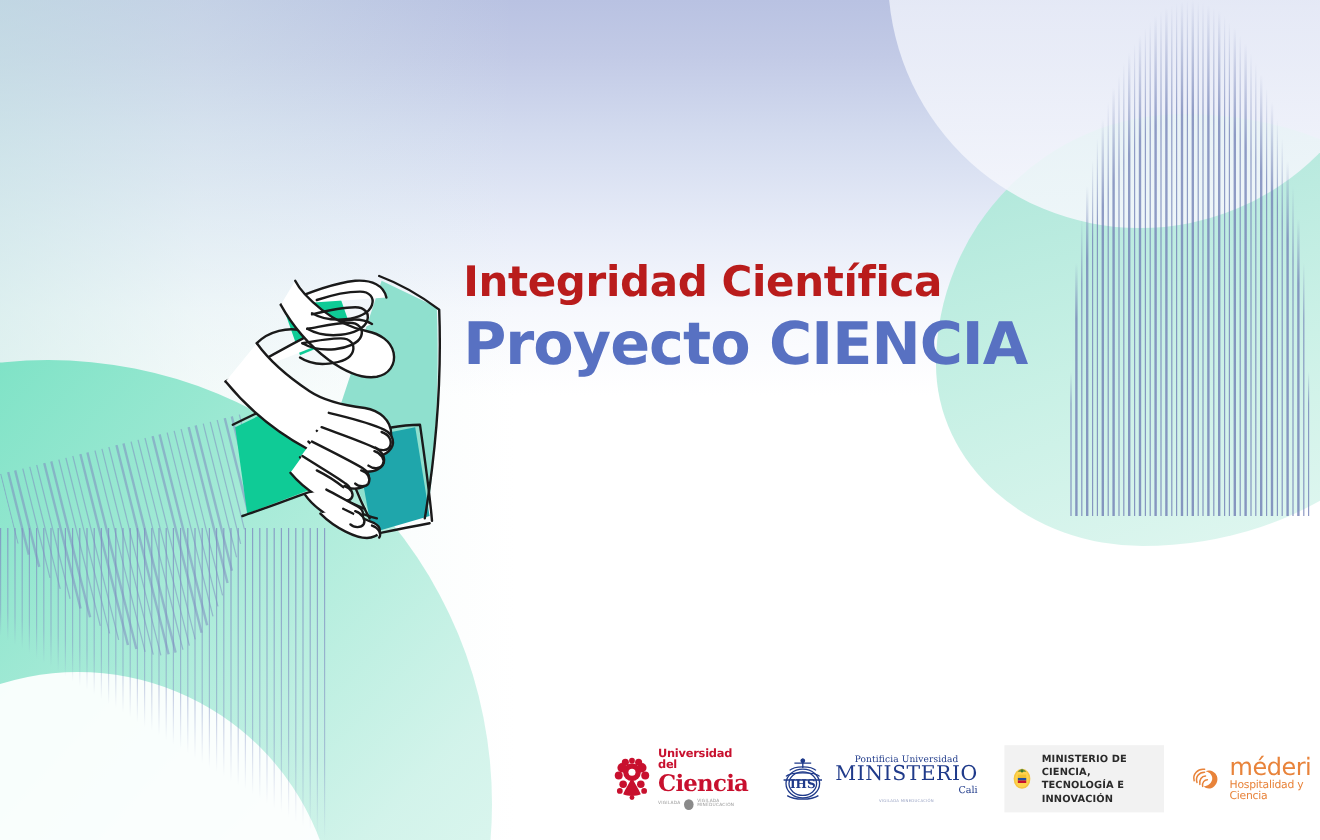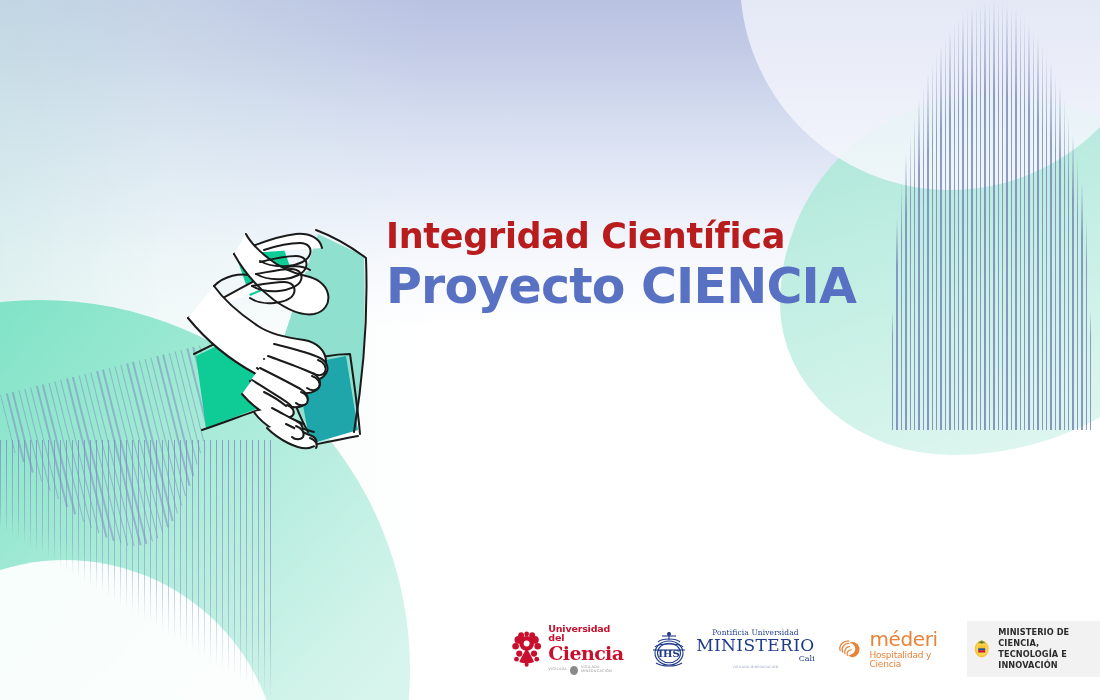--- a/index.html
+++ b/index.html
@@ -592,46 +592,46 @@
         </g>
       </svg>
       <div class="txt">
         <span class="l1">Pontificia Universidad</span>
         <span class="l2">MINISTERIO</span>
         <span class="l3">Cali</span>
         <span class="l4">VIGILADA MINEDUCACIÓN</span>
       </div>
     </div>
 
+    <div class="logo logo-ministerio">
+      <svg class="shield" viewBox="0 0 22 26">
+        <ellipse cx="11" cy="13" rx="10" ry="12" fill="#f5c542"></ellipse>
+        <path d="M11 3 C16 3 19 7 19 13 C19 19 16 23 11 23 C6 23 3 19 3 13 C3 7 6 3 11 3 Z" fill="#ffd34d"></path>
+        <rect x="6" y="8" width="10" height="4" fill="#f2c230"></rect>
+        <rect x="6" y="12" width="10" height="3" fill="#1f4ea1"></rect>
+        <rect x="6" y="15" width="10" height="3" fill="#c8102e"></rect>
+        <path d="M11 1 C13 2 15 3 16 5 C13 4 9 4 6 5 C7 3 9 2 11 1 Z" fill="#6b8f3a"></path>
+        <circle cx="11" cy="4" r="1.4" fill="#3b7a2a"></circle>
+      </svg>
+      <div class="txt">
+        <span>MINISTERIO DE CIENCIA,</span>
+        <span>TECNOLOGÍA E INNOVACIÓN</span>
+      </div>
+    </div>
+
     <div class="logo logo-mederi">
       <svg class="mark" viewBox="0 0 34 28">
         <g fill="none" stroke="#e8833a" stroke-width="1.6" stroke-linecap="round">
           <path d="M4 16 C2 9 8 3 15 4"></path>
           <path d="M7 18 C5 12 9 7 15 7"></path>
           <path d="M10 20 C9 15 12 11 16 11"></path>
           <path d="M13 22 C12 18 15 15 18 15"></path>
         </g>
         <path d="M16 6 C20 4 26 6 28 11 C30 16 27 22 22 24 C19 25 16 24 14 22 C18 22 22 19 23 15 C24 11 21 7 16 6 Z" fill="#e8833a"></path>
       </svg>
       <div class="txt">
         <span class="l1">méderi</span>
         <span class="l2">Hospitalidad y Ciencia</span>
       </div>
     </div>
 
-    <div class="logo logo-ministerio">
-      <svg class="shield" viewBox="0 0 22 26">
-        <ellipse cx="11" cy="13" rx="10" ry="12" fill="#f5c542"></ellipse>
-        <path d="M11 3 C16 3 19 7 19 13 C19 19 16 23 11 23 C6 23 3 19 3 13 C3 7 6 3 11 3 Z" fill="#ffd34d"></path>
-        <rect x="6" y="8" width="10" height="4" fill="#f2c230"></rect>
-        <rect x="6" y="12" width="10" height="3" fill="#1f4ea1"></rect>
-        <rect x="6" y="15" width="10" height="3" fill="#c8102e"></rect>
-        <path d="M11 1 C13 2 15 3 16 5 C13 4 9 4 6 5 C7 3 9 2 11 1 Z" fill="#6b8f3a"></path>
-        <circle cx="11" cy="4" r="1.4" fill="#3b7a2a"></circle>
-      </svg>
-      <div class="txt">
-        <span>MINISTERIO DE CIENCIA,</span>
-        <span>TECNOLOGÍA E INNOVACIÓN</span>
-      </div>
-    </div>
-
   </div>
 </div>
 
 </body></html>

